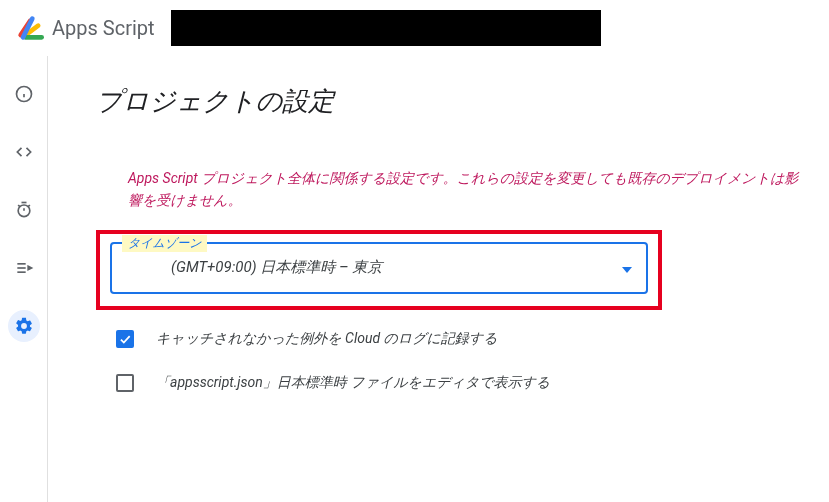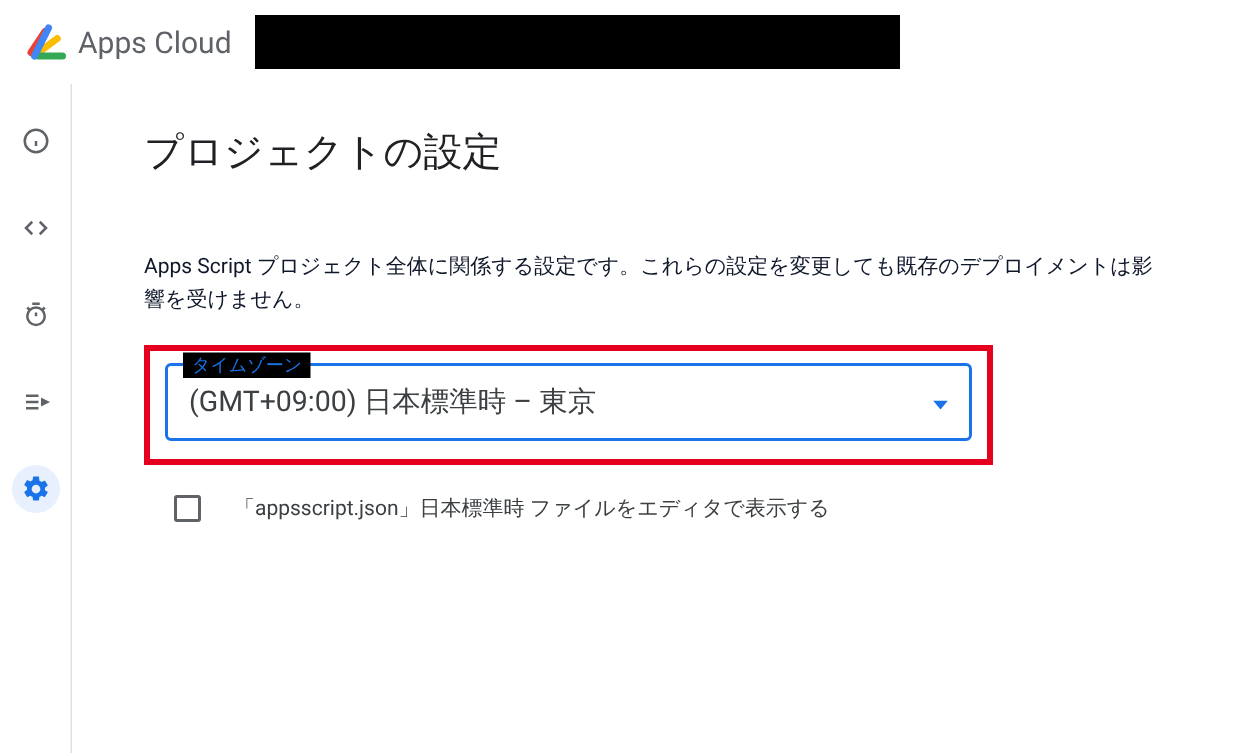--- a/index.html
+++ b/index.html
@@ -39,38 +39,40 @@
       color: #5f6368;
     }
     .side-btn.active {
       background: #e8f0fe;
       color: #1a73e8;
     }
     .side-btn svg { width: 20px; height: 20px; }
     .main {
       flex: 1;
       padding: 28px 28px 0 48px;
+      font-style: italic;
     }
     .page-title {
       font-size: 26px;
       color: #202124;
       font-weight: 400;
       margin-bottom: 48px;
     }
     .section-label {
       font-size: 15px;
       color: #80868b;
       margin-bottom: 14px;
     }
     .section-desc {
       font-size: 14px;
-      color: #0f172a;
+      color: #be185d;
       line-height: 1.6;
       margin-bottom: 18px;
       max-width: 680px;
+      margin-left: 32px;
     }
     .highlight-box {
       border: 4px solid #e6001f;
       padding: 8px 10px 12px 10px;
       width: 566px;
       margin-bottom: 20px;
     }
     .select-outer {
       position: relative;
       border: 2px solid #1a73e8;
@@ -78,29 +80,30 @@
       height: 52px;
       display: flex;
       align-items: center;
       padding: 0 14px;
       cursor: pointer;
     }
     .select-label-float {
       position: absolute;
       top: -9px;
       left: 10px;
-      background: #000000;
+      background: #fef9c3;
       padding: 0 6px;
       font-size: 12px;
       color: #1a73e8;
     }
     .select-value {
       flex: 1;
-      font-size: 19px;
+      font-size: 15px;
       color: #3c4043;
+      margin-left: 45px;
     }
     .select-arrow { color: #1a73e8; }
     .select-arrow svg { width: 10px; height: 6px; }
     .checklist { margin-left: 20px; }
     .check-row {
       display: flex;
       align-items: center;
       margin-bottom: 26px;
     }
     .checkbox {
@@ -129,21 +132,21 @@
 
 <div class="topbar">
   <span class="logo-icon">
     <svg width="28" height="28" viewBox="0 0 24 24">
       <path d="M4 18 L12 6" stroke="#ea4335" stroke-width="4" stroke-linecap="round" fill="none"></path>
       <path d="M7 19 L19 10" stroke="#fbbc04" stroke-width="4" stroke-linecap="round" fill="none"></path>
       <path d="M8 20 L22 20" stroke="#34a853" stroke-width="4" stroke-linecap="round" fill="none"></path>
       <path d="M6 20 L14 4" stroke="#4285f4" stroke-width="4" stroke-linecap="round" fill="none"></path>
     </svg>
   </span>
-  <span class="product-name">Apps Cloud</span>
+  <span class="product-name">Apps Script</span>
   <div class="black-bar"></div>
 </div>
 
 <div class="layout">
   <div class="sidebar">
     <div class="side-btn">
       <svg viewBox="0 0 24 24" fill="none" stroke="currentColor" stroke-width="2">
           <circle cx="12" cy="12" r="9"></circle>
           <line x1="12" y1="8" x2="12" y2="8"></line>
           <line x1="12" y1="12" x2="12" y2="16"></line>
@@ -191,18 +194,26 @@
         <span class="select-arrow">
           <svg viewBox="0 0 10 6" fill="currentColor">
               <polygon points="0 0 10 0 5 6"></polygon>
             </svg>
         </span>
       </div>
     </div>
 
     <div class="checklist">
       <div class="check-row">
+        <div class="checkbox checked">
+          <svg viewBox="0 0 24 24" fill="none" stroke="currentColor" stroke-width="3">
+              <polyline points="5 13 10 18 20 7"></polyline>
+            </svg>
+        </div>
+        <span class="check-label">キャッチされなかった例外を Cloud のログに記録する</span>
+      </div>
+      <div class="check-row">
         <div class="checkbox"></div>
         <span class="check-label">「appsscript.json」日本標準時 ファイルをエディタで表示する</span>
       </div>
     </div>
   </div>
 </div>
 
 </body></html>

